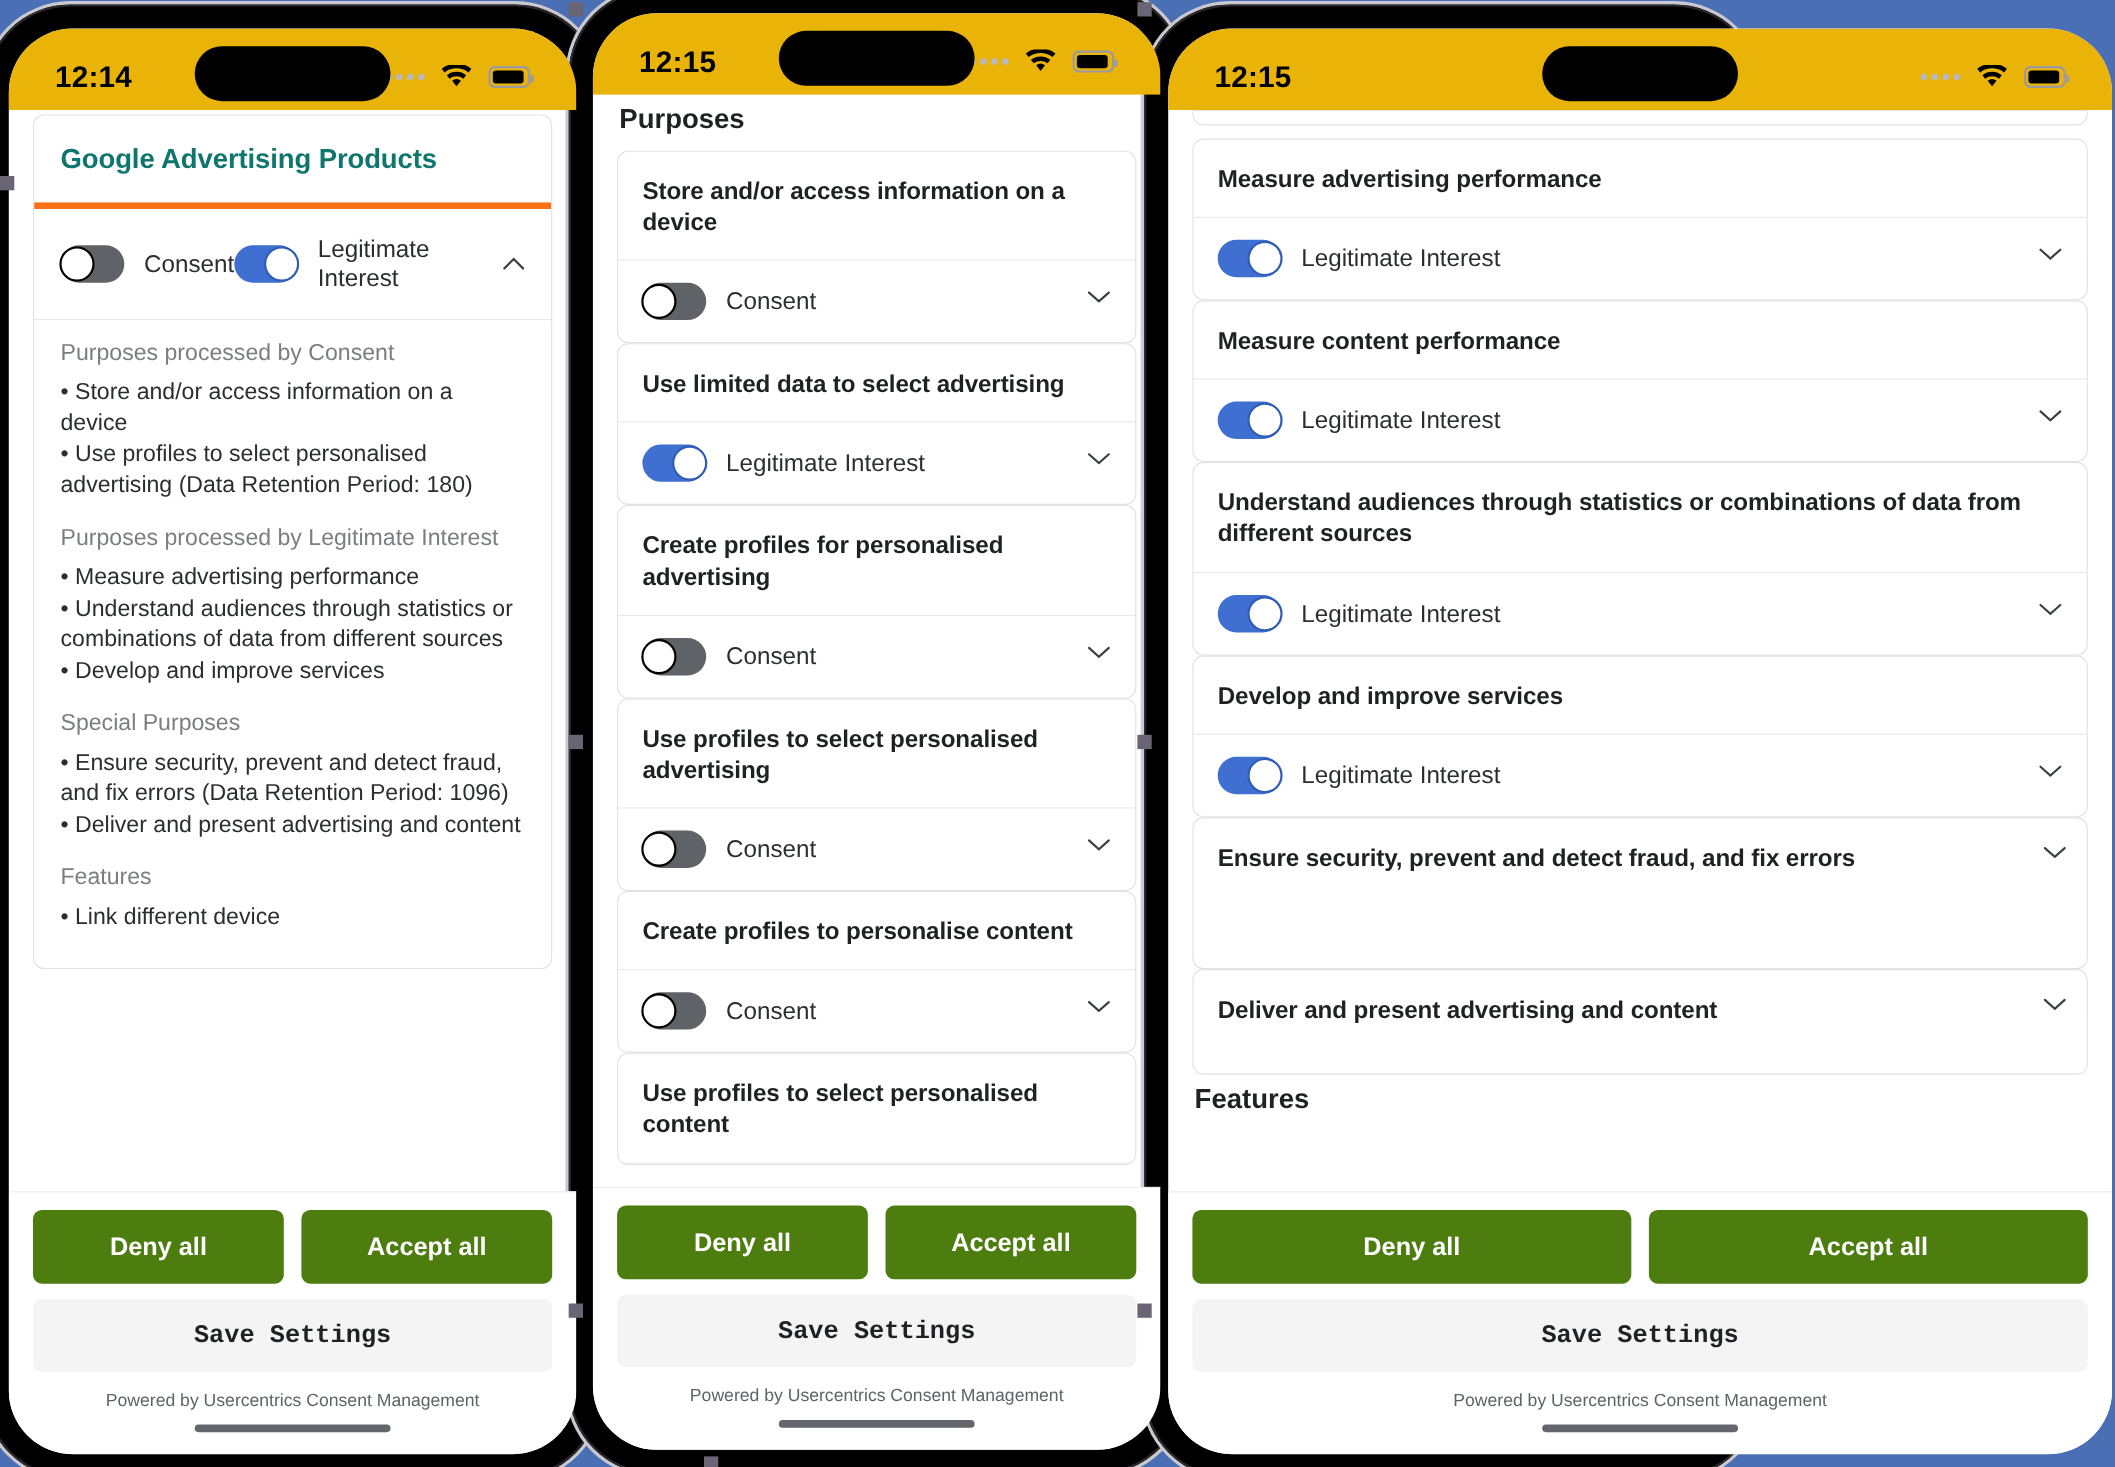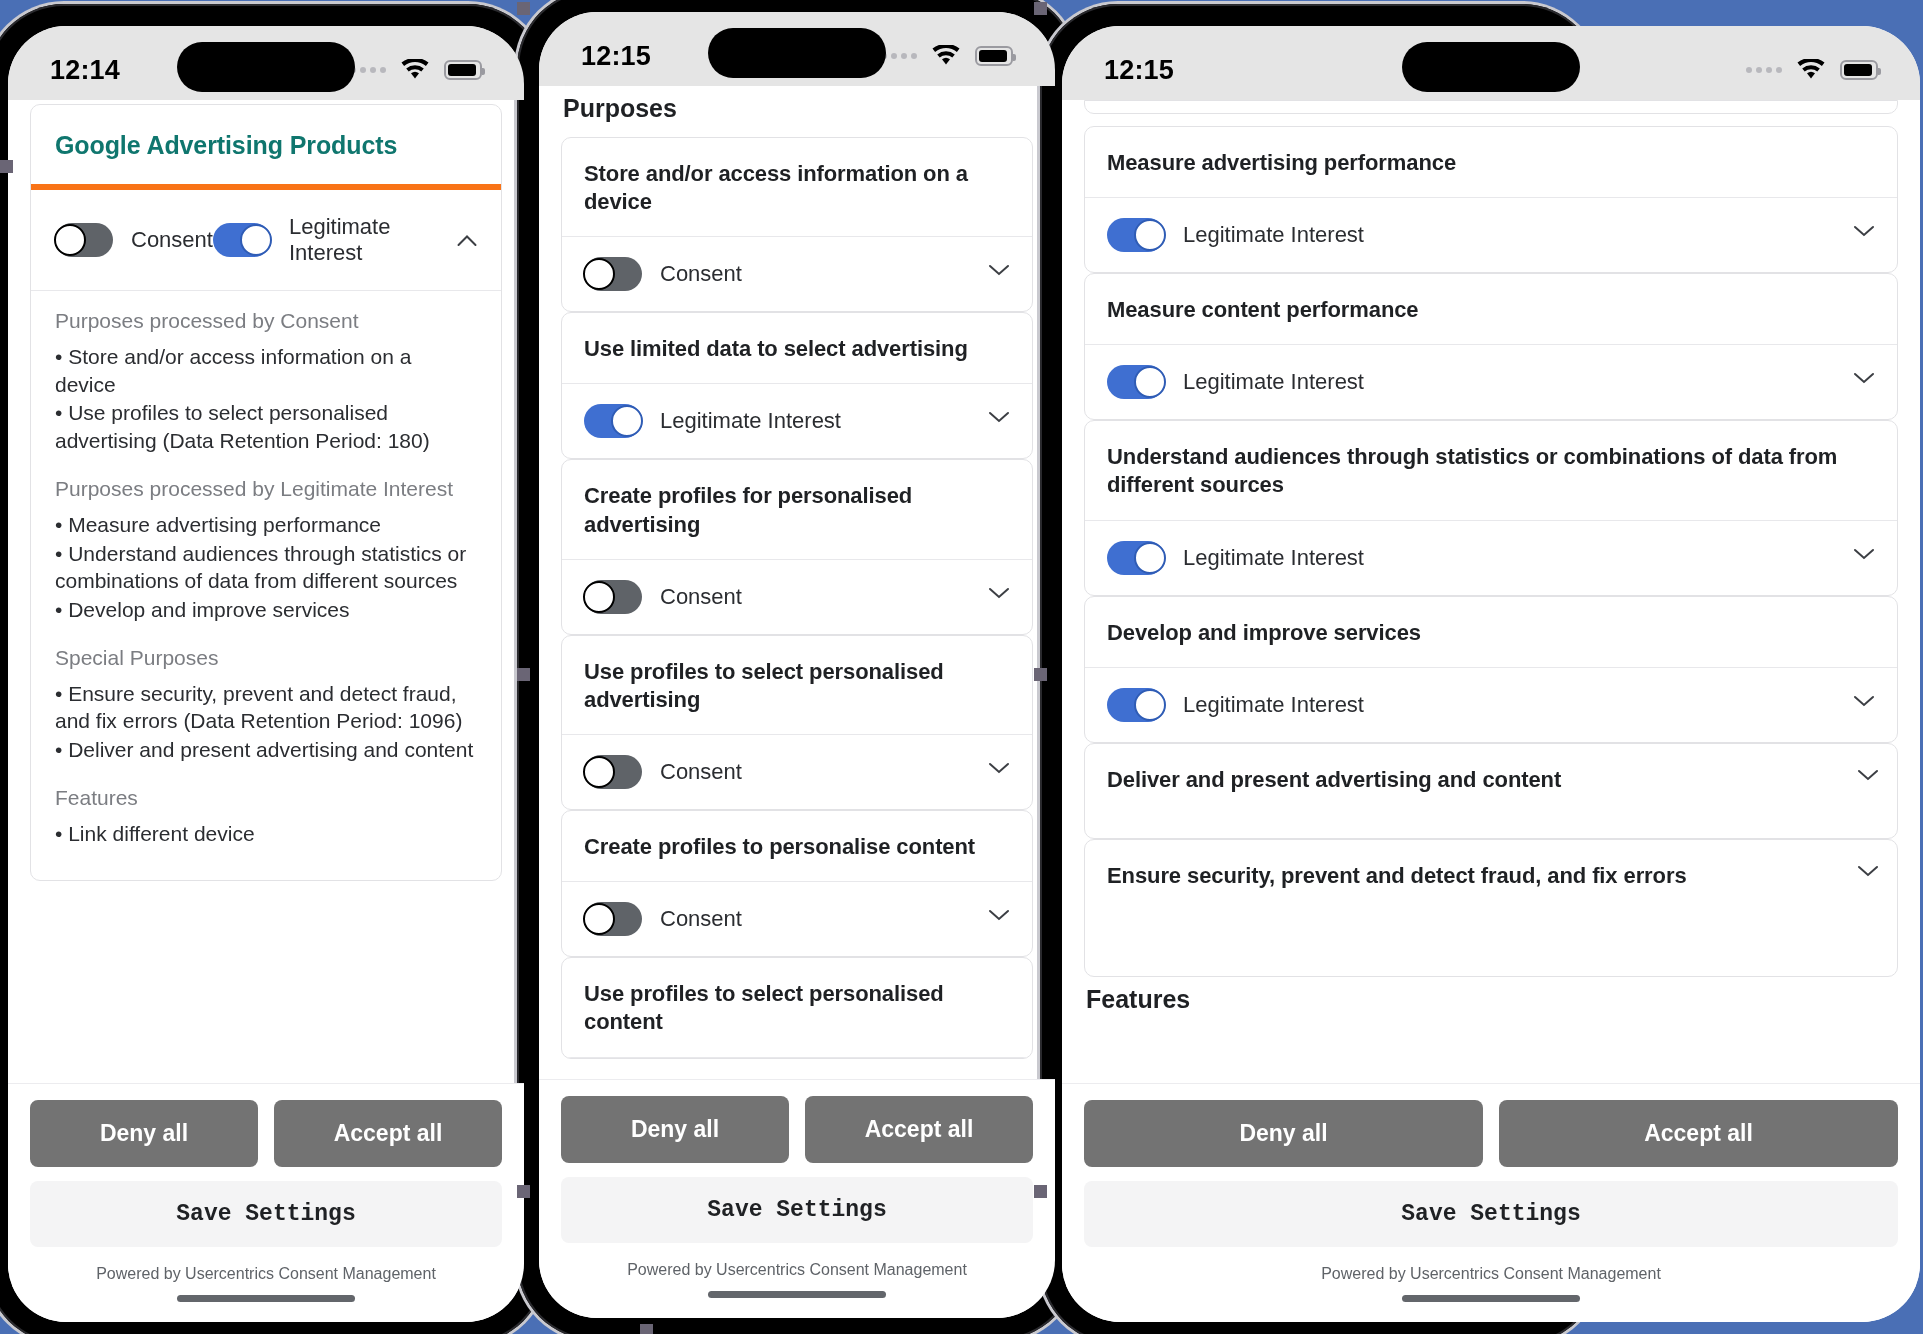--- a/index.html
+++ b/index.html
@@ -34,21 +34,21 @@
 
   
   .statusbar {
     height: 74px;
     flex: 0 0 74px;
     display: flex;
     align-items: center;
     padding: 14px 42px 0 42px;
     position: relative;
     z-index: 5;
-    background: #e5e5e5;
+    background: #eab308;
   }
   .clock {
     font-size: 27px;
     font-weight: 600;
     color: #000;
     letter-spacing: 0.2px;
     flex: 0 0 auto;
     width: 120px;
   }
   .notch {
@@ -211,21 +211,21 @@
     flex: 1 1 0;
     text-align: center;
     font-size: 23px;
     font-weight: 700;
     padding: 20px 0;
     border-radius: 8px;
     border: none;
     cursor: pointer;
     font-family: inherit;
   }
-  .btn-primary { background: #737373; color: #fff; }
+  .btn-primary { background: #4d7c0f; color: #fff; }
   .btn-save {
     width: 100%;
     background: #f4f4f5;
     color: #1f2124;
     margin-top: 14px;
     font-size: 23px;
     font-weight: 700;
     padding: 20px 0;
     border-radius: 8px;
     border: none;
@@ -557,34 +557,34 @@
             </span>
           <span class="tg-label">Legitimate Interest</span>
           <span class="chev">
               <svg width="22" height="14" viewBox="0 0 22 14">
                 <path d="M2 3l9 8 9-8" stroke="#3c3f44" stroke-width="2" fill="none" stroke-linecap="round"></path>
               </svg>
             </span>
         </div>
       </div>
 
+      <div class="pcard collapsed tall">
+        <div class="pcard-head nb">
+          <span>Ensure security, prevent and detect fraud, and fix errors</span>
+          <span class="chev chev-abs">
+              <svg width="22" height="14" viewBox="0 0 22 14">
+                <path d="M2 3l9 8 9-8" stroke="#3c3f44" stroke-width="2" fill="none" stroke-linecap="round"></path>
+              </svg>
+            </span>
+        </div>
+      </div>
+
       <div class="pcard collapsed">
         <div class="pcard-head nb">
           <span>Deliver and present advertising and content</span>
-          <span class="chev chev-abs">
-              <svg width="22" height="14" viewBox="0 0 22 14">
-                <path d="M2 3l9 8 9-8" stroke="#3c3f44" stroke-width="2" fill="none" stroke-linecap="round"></path>
-              </svg>
-            </span>
-        </div>
-      </div>
-
-      <div class="pcard collapsed tall">
-        <div class="pcard-head nb">
-          <span>Ensure security, prevent and detect fraud, and fix errors</span>
           <span class="chev chev-abs">
               <svg width="22" height="14" viewBox="0 0 22 14">
                 <path d="M2 3l9 8 9-8" stroke="#3c3f44" stroke-width="2" fill="none" stroke-linecap="round"></path>
               </svg>
             </span>
         </div>
       </div>
 
       <div class="section-title">Features</div>
     </div>

